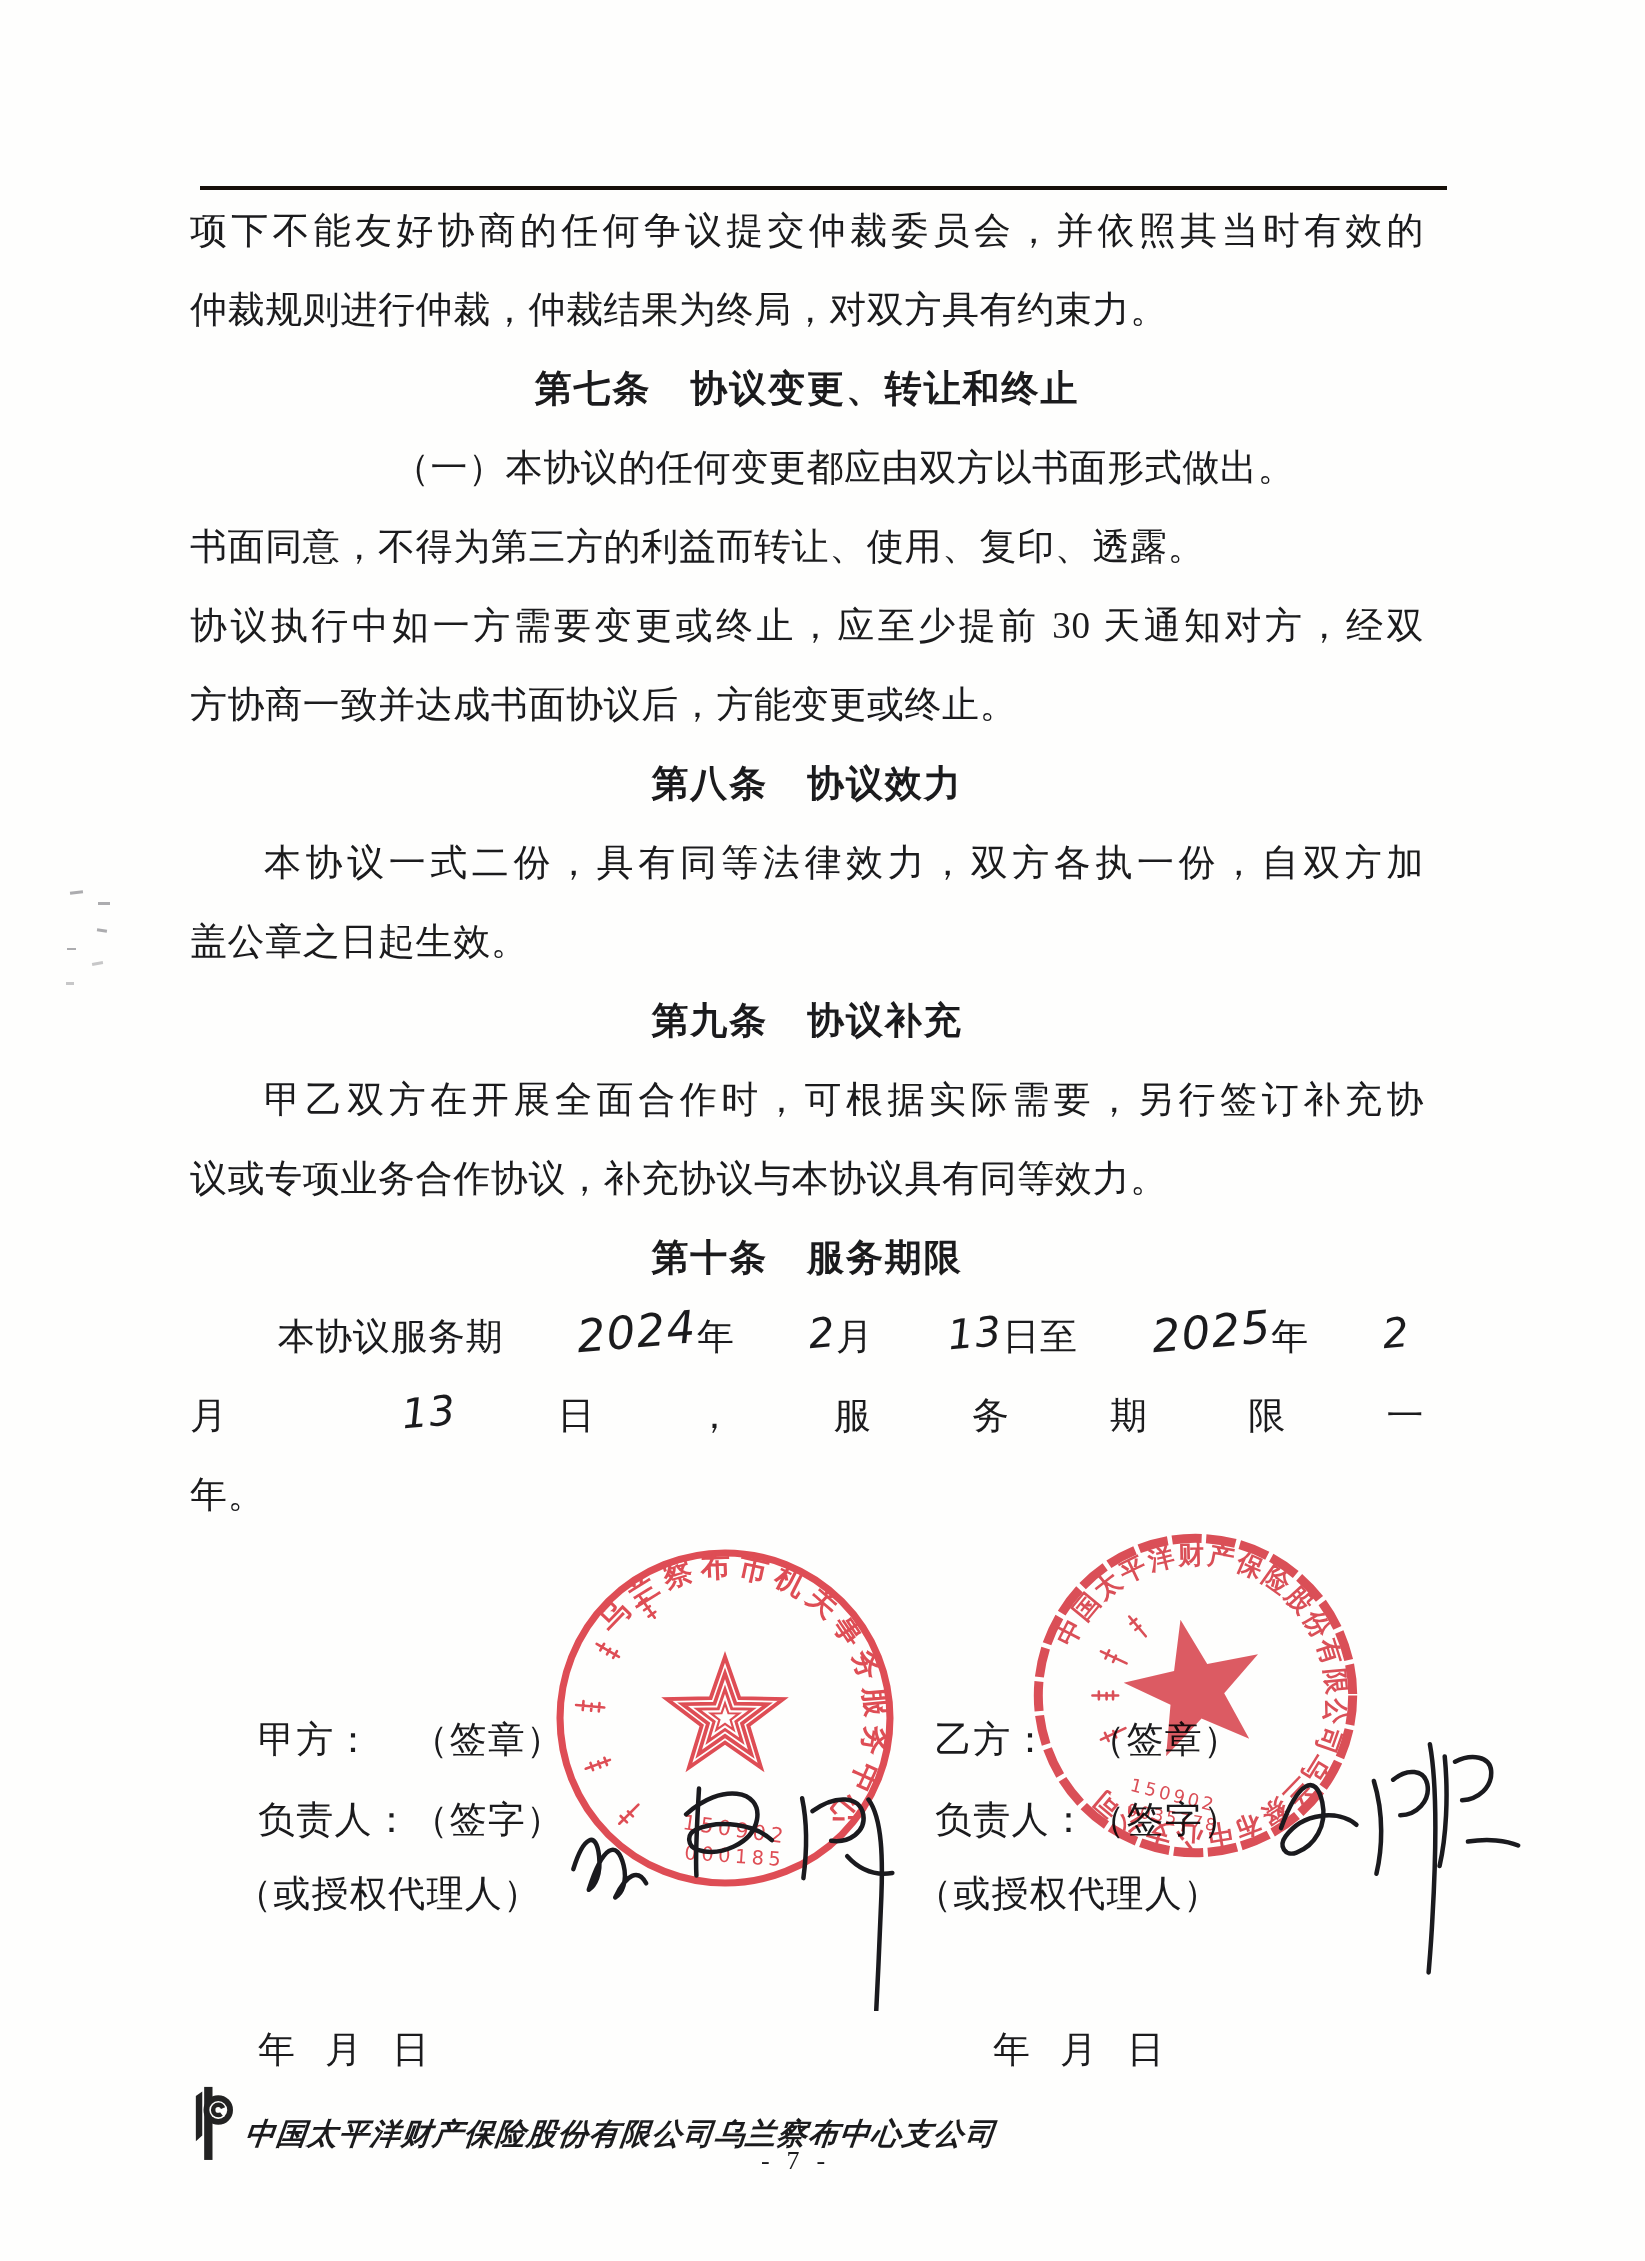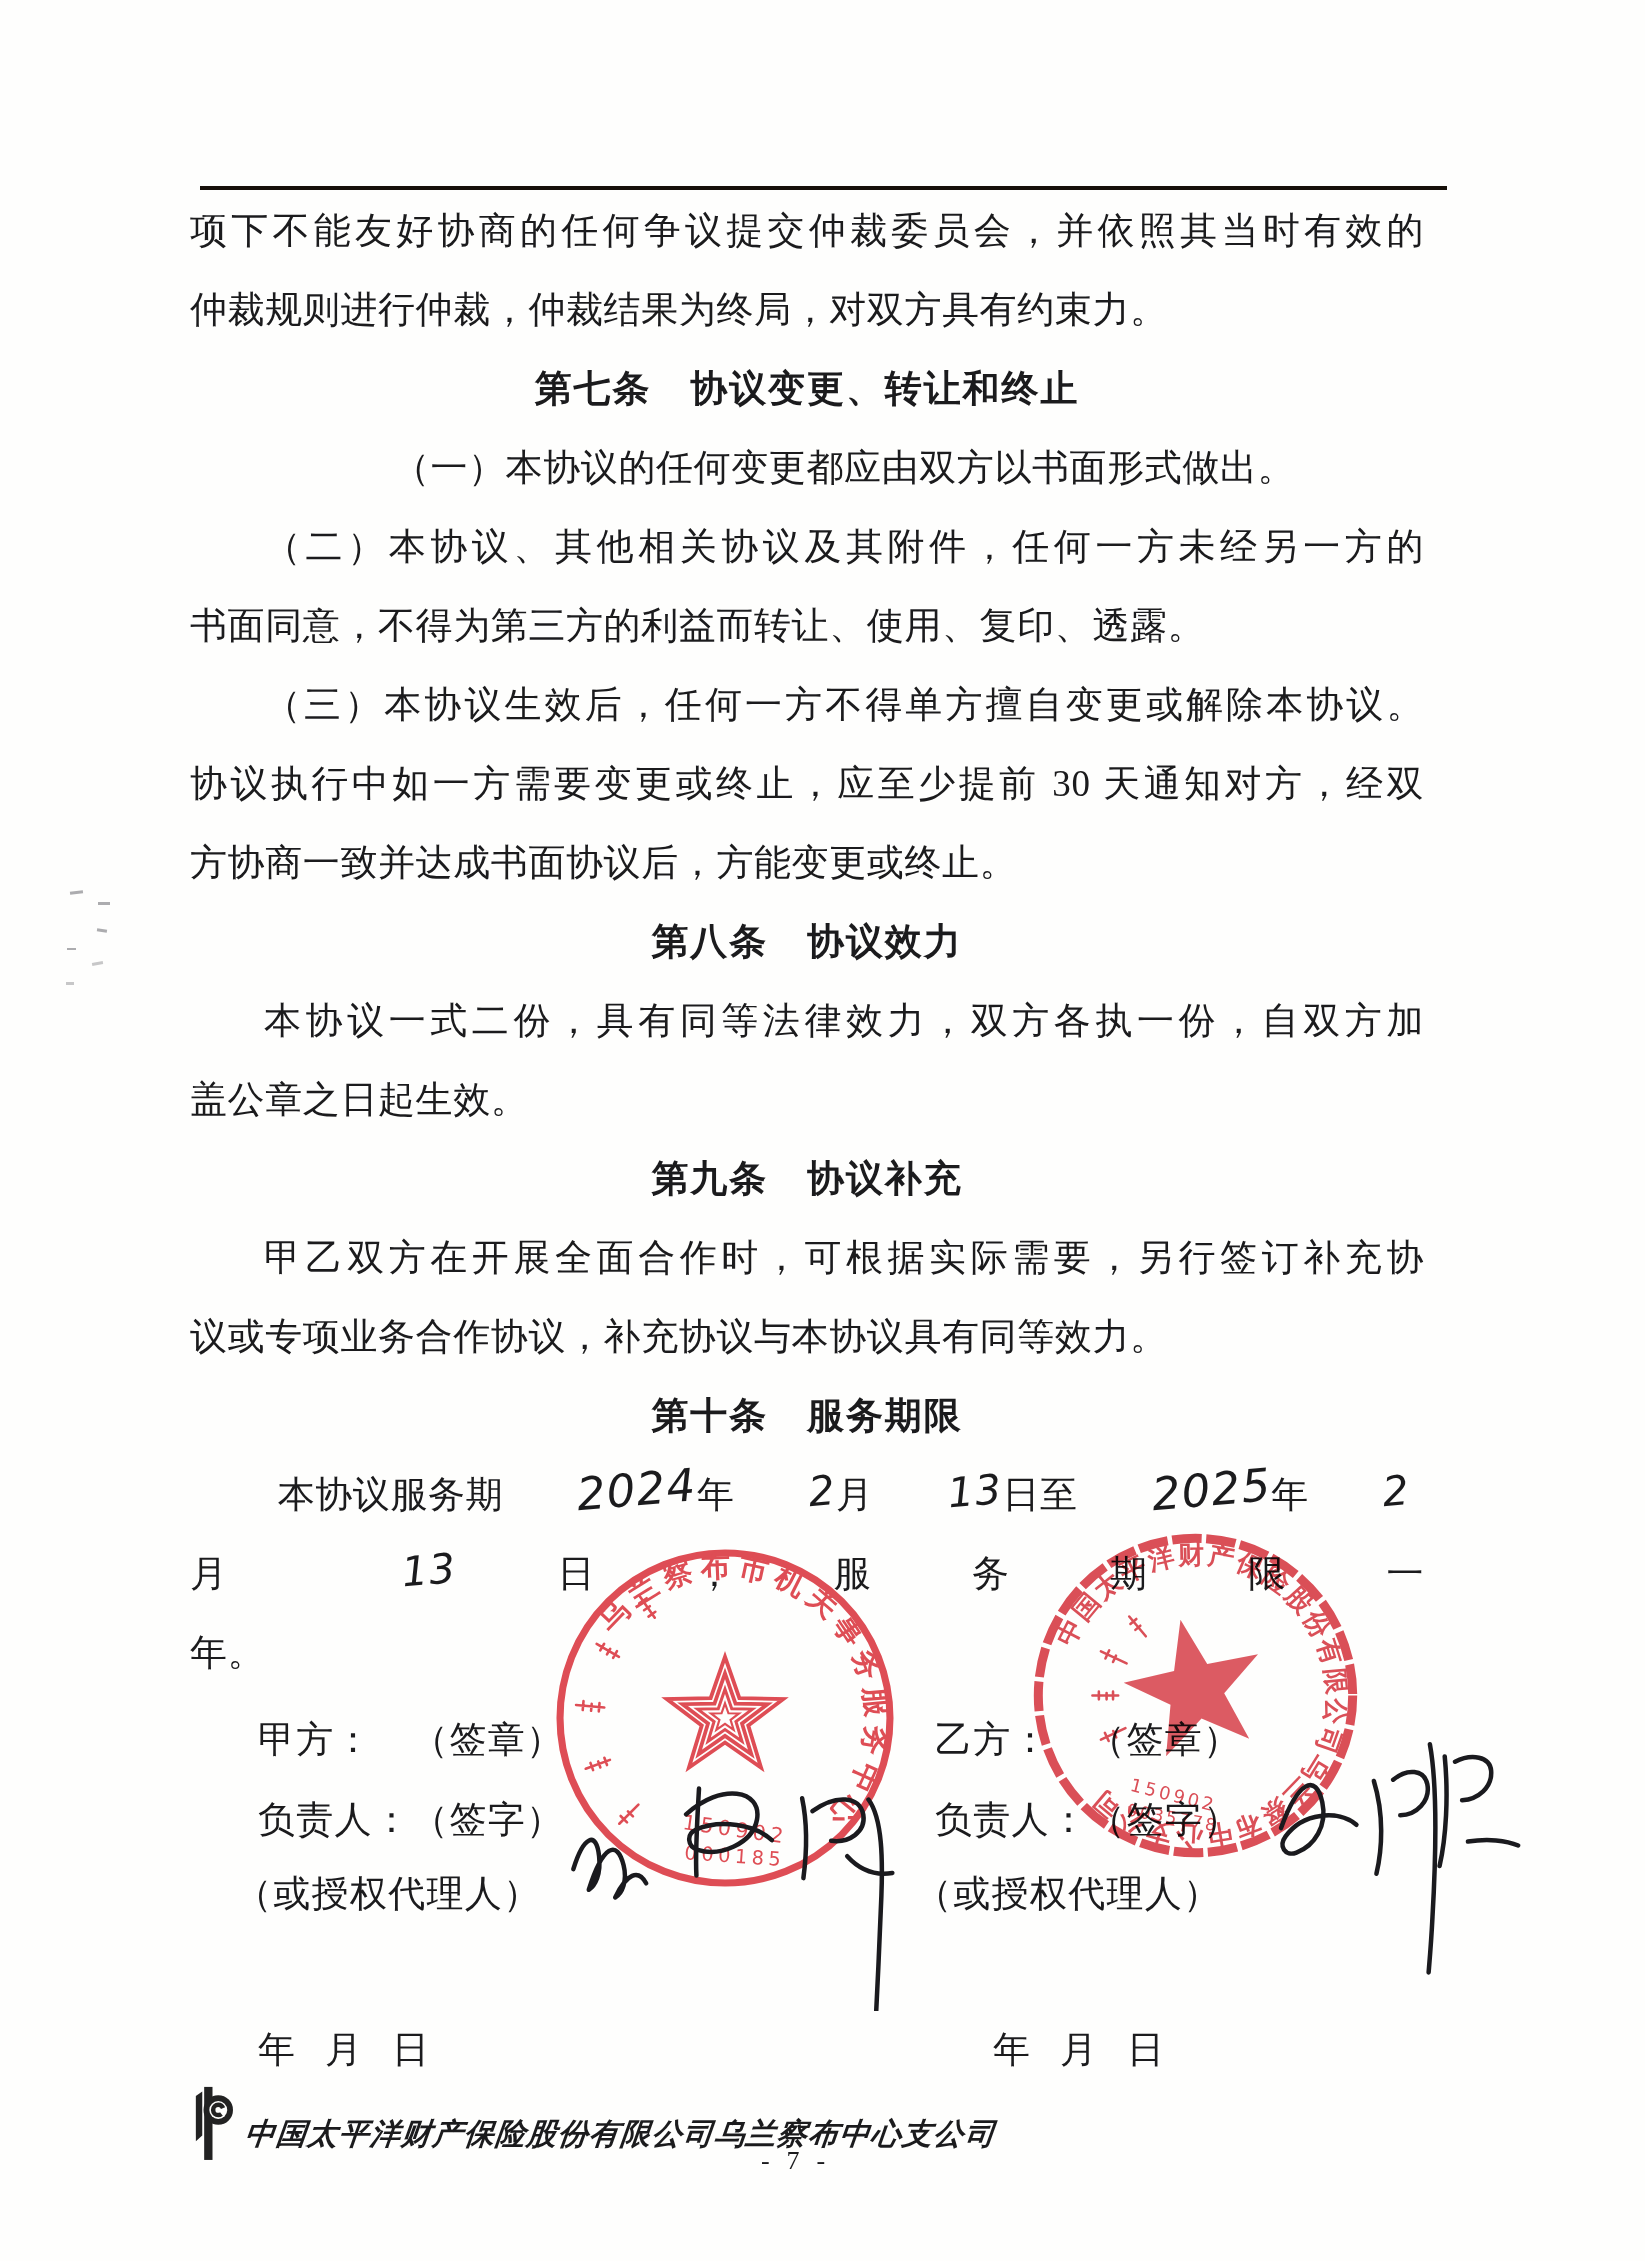--- a/index.html
+++ b/index.html
@@ -57,23 +57,21 @@
   <div class="smudge" style="left:97px;top:929px;width:9.7px;height:2.6px;transform:rotate(8deg);"></div>
   <div class="smudge" style="left:67px;top:948px;width:9px;height:1.9px;"></div>
   <div class="smudge" style="left:92px;top:962px;width:11px;height:2.6px;transform:rotate(-10deg);opacity:.3;"></div>
   <div class="smudge" style="left:66px;top:982px;width:8.4px;height:2.6px;opacity:.3;"></div>
 
   <div class="bodytext">
     <div class="line j">项下不能友好协商的任何争议提交仲裁委员会，并依照其当时有效的</div>
     <div class="line">仲裁规则进行仲裁，仲裁结果为终局，对双方具有约束力。</div>
     <div class="line h">第七条　协议变更、转让和终止</div>
     <div class="line ind">（一）本协议的任何变更都应由双方以书面形式做出。</div>
-    <div class="line j ind">（二）本协议、其他相关协议及其附件，任何一方未经另一方的</div>
     <div class="line">书面同意，不得为第三方的利益而转让、使用、复印、透露。</div>
-    <div class="line j ind">（三）本协议生效后，任何一方不得单方擅自变更或解除本协议。</div>
     <div class="line j">协议执行中如一方需要变更或终止，应至少提前 30 天通知对方，经双</div>
     <div class="line">方协商一致并达成书面协议后，方能变更或终止。</div>
     <div class="line h">第八条　协议效力</div>
     <div class="line j ind">本协议一式二份，具有同等法律效力，双方各执一份，自双方加</div>
     <div class="line">盖公章之日起生效。</div>
     <div class="line h">第九条　协议补充</div>
     <div class="line j ind">甲乙双方在开展全面合作时，可根据实际需要，另行签订补充协</div>
     <div class="line">议或专项业务合作协议，补充协议与本协议具有同等效力。</div>
     <div class="line h">第十条　服务期限</div>
     <div class="line j ind">

